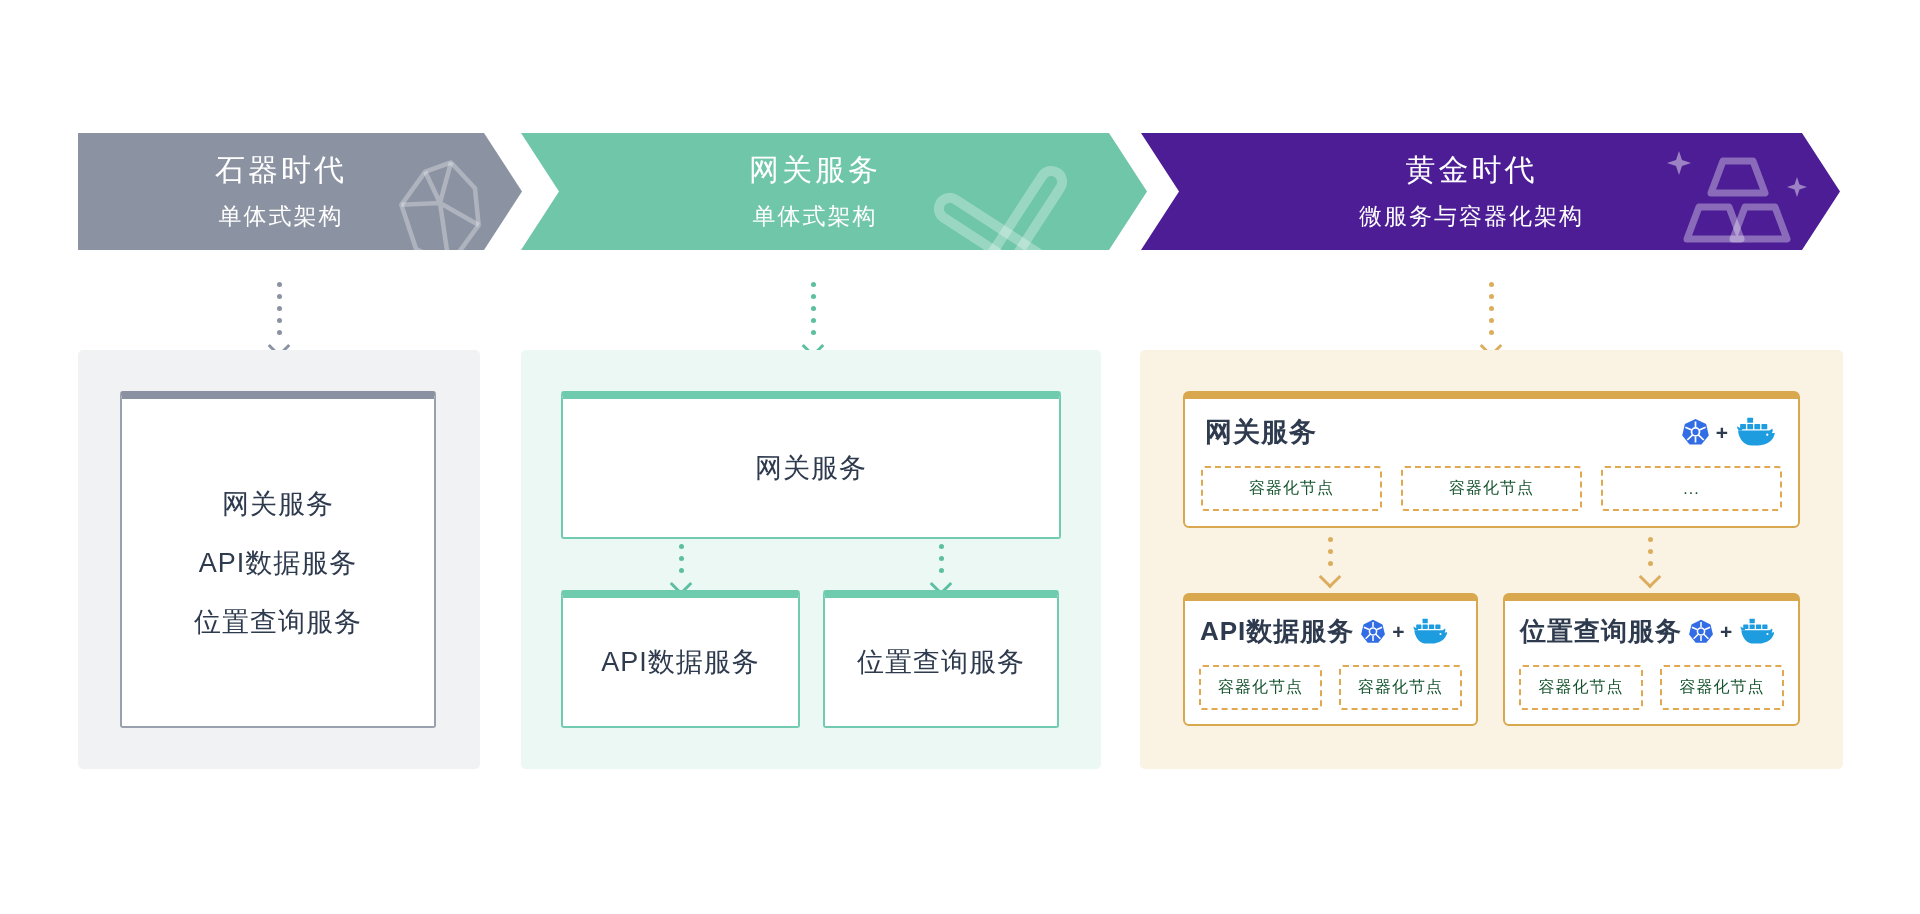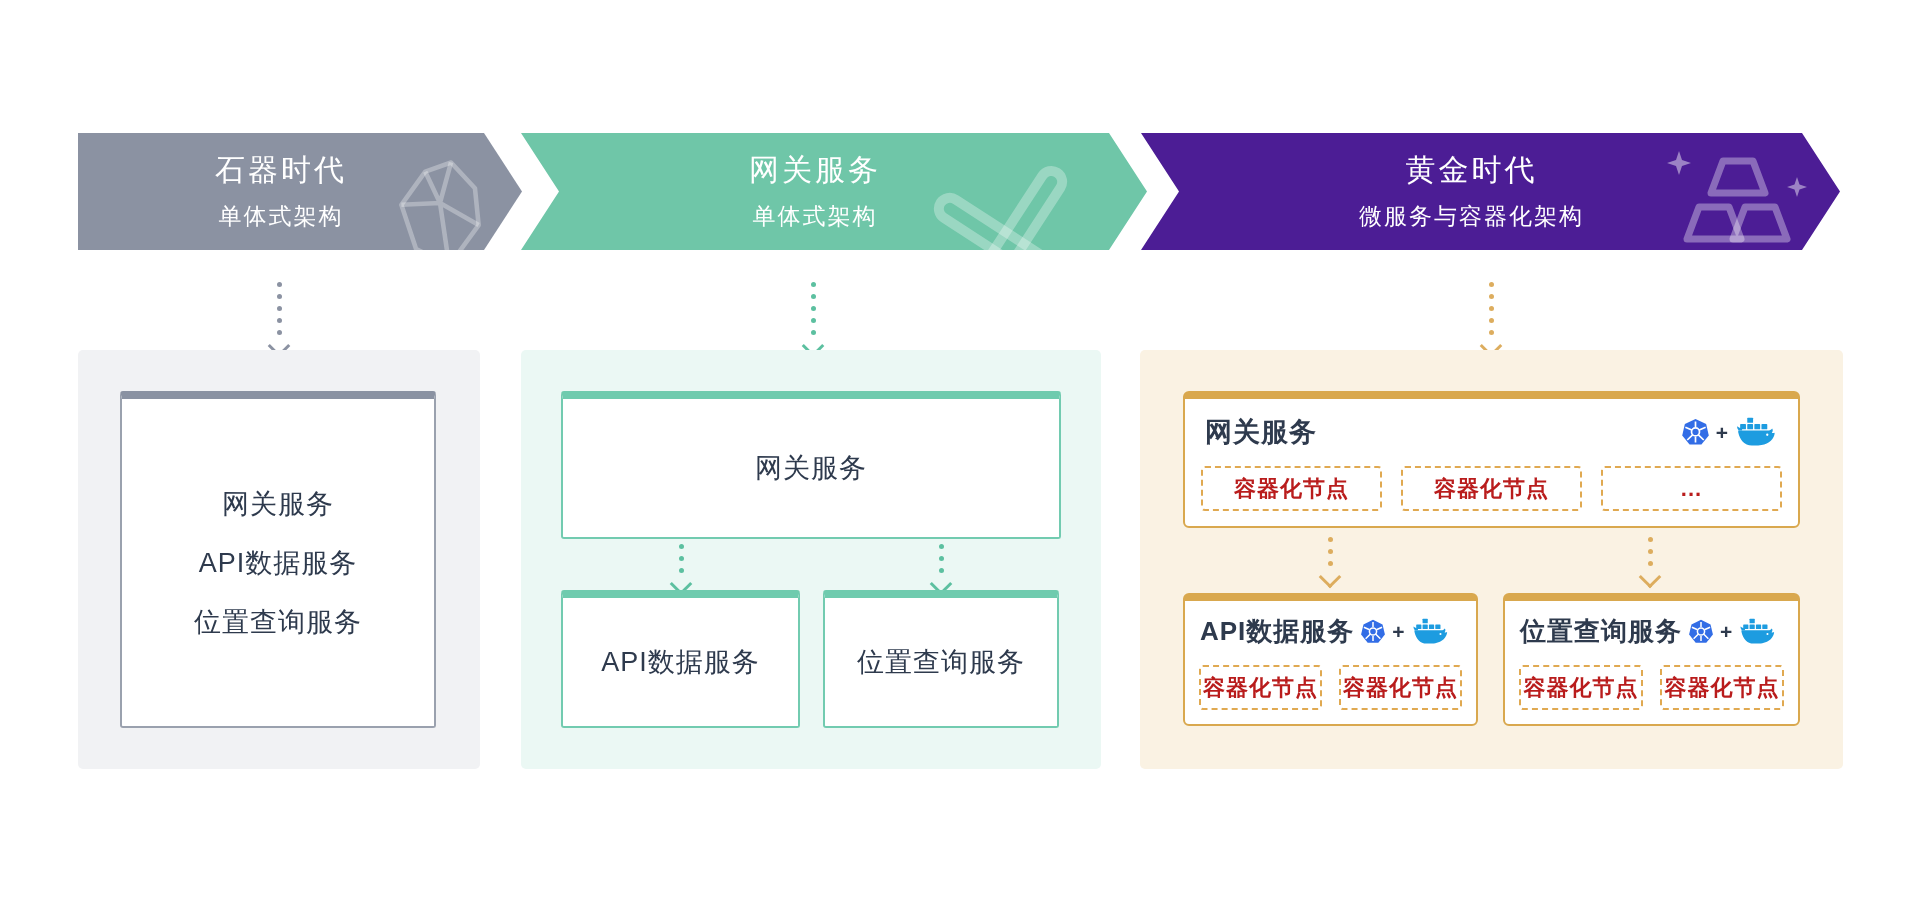--- a/index.html
+++ b/index.html
@@ -60,21 +60,21 @@
   .card-titlerow{display:flex;align-items:center;}
   .gw-gold .card-titlerow{margin:15px 22px 0 20px;justify-content:space-between;}
   .api-gold .card-titlerow,.loc-gold .card-titlerow{margin:13px 10px 0 15px;gap:6px;}
   .card-title{font-size:27px;font-weight:700;letter-spacing:1px;white-space:nowrap;}
   .iconpair{display:flex;align-items:center;gap:6px;}
   .plus{font-size:21px;font-weight:700;color:#2e3a4d;line-height:1;}
   .noderow{position:absolute;left:16px;right:16px;bottom:15px;display:flex;gap:19px;}
   .api-gold .noderow,.loc-gold .noderow{left:14px;right:14px;bottom:14px;gap:17px;}
   .node{flex:1;height:45px;box-sizing:border-box;border:2px dashed #e0a951;border-radius:4px;
         background:#fff;display:flex;align-items:center;justify-content:center;
-        font-size:22px;font-weight:700;color:#b91c1c;letter-spacing:1px;}
+        font-size:16px;font-weight:400;color:#14532d;letter-spacing:1px;}
 
   svg{display:block;}
 </style>
 </head>
 <body>
 
 <div class="canvas">
 
   <div class="banner banner-stone">
     <div class="banner-title">石器时代</div>

